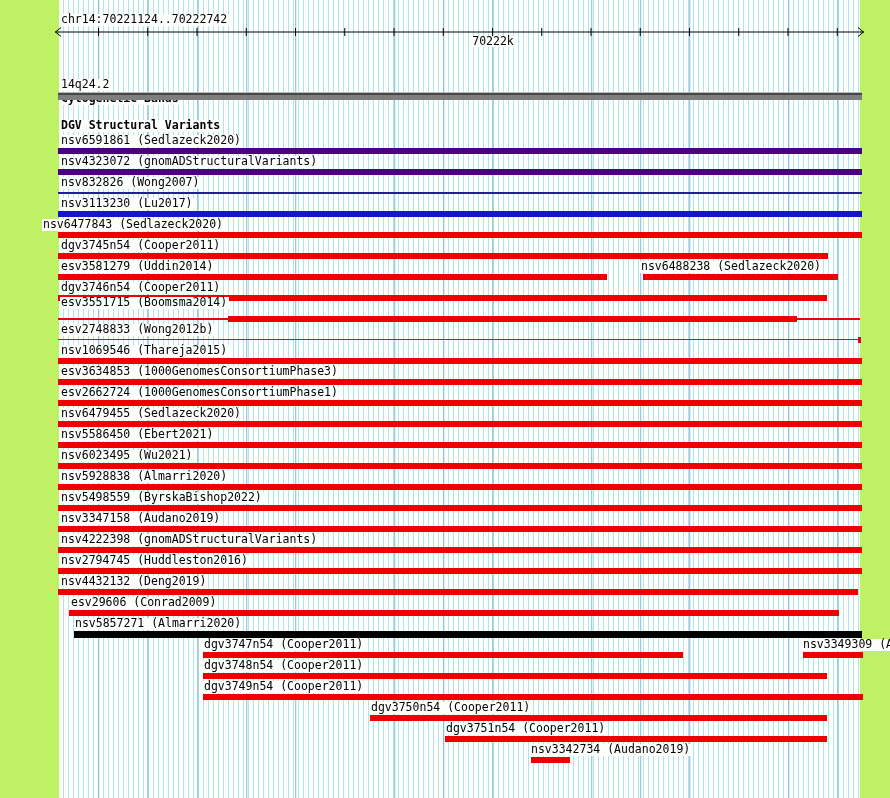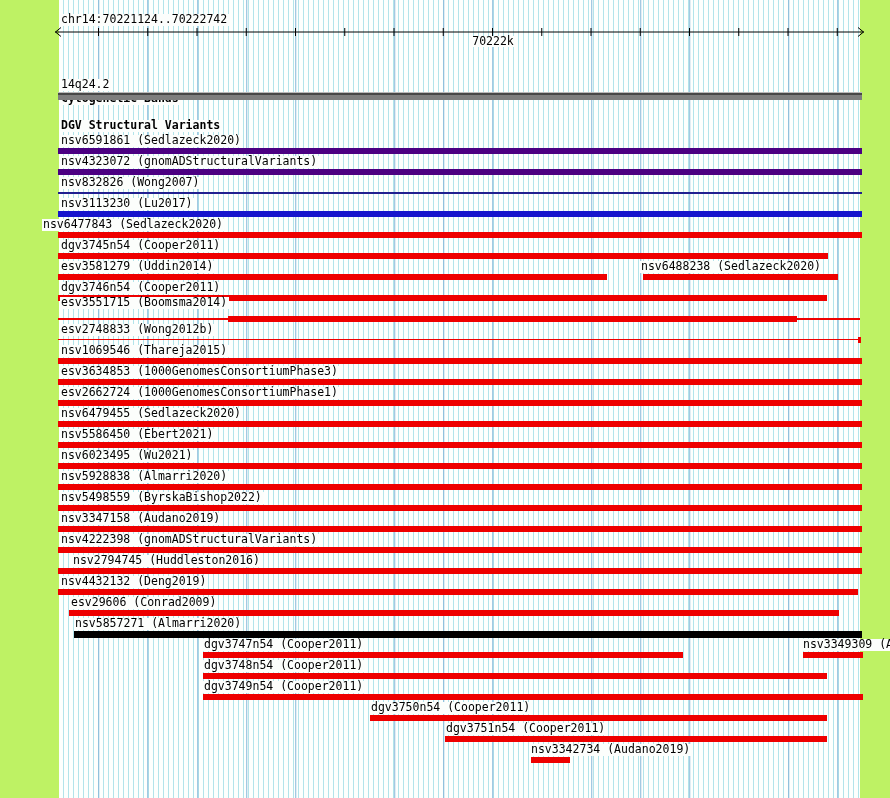--- a/index.html
+++ b/index.html
@@ -108,21 +108,21 @@
       <div class="lbl" style="left: 60px; top: 450px;">nsv6023495 (Wu2021)</div>
       <div class="bar" style="left: 58px; width: 804px; top: 463px; height: 6px; background: rgb(238, 0, 0);"></div>
       <div class="lbl" style="left: 60px; top: 471px;">nsv5928838 (Almarri2020)</div>
       <div class="bar" style="left: 58px; width: 804px; top: 484px; height: 6px; background: rgb(238, 0, 0);"></div>
       <div class="lbl" style="left: 60px; top: 492px;">nsv5498559 (ByrskaBishop2022)</div>
       <div class="bar" style="left: 58px; width: 804px; top: 505px; height: 6px; background: rgb(238, 0, 0);"></div>
       <div class="lbl" style="left: 60px; top: 513px;">nsv3347158 (Audano2019)</div>
       <div class="bar" style="left: 58px; width: 804px; top: 526px; height: 6px; background: rgb(238, 0, 0);"></div>
       <div class="lbl" style="left: 60px; top: 534px;">nsv4222398 (gnomADStructuralVariants)</div>
       <div class="bar" style="left: 58px; width: 804px; top: 547px; height: 6px; background: rgb(238, 0, 0);"></div>
-      <div class="lbl" style="left: 60px; top: 555px; margin-left: 12px;">nsv2794745 (Huddleston2016)</div>
+      <div class="lbl" style="left: 60px; top: 555px;">nsv2794745 (Huddleston2016)</div>
       <div class="bar" style="left: 58px; width: 804px; top: 568px; height: 6px; background: rgb(238, 0, 0);"></div>
       <div class="lbl" style="left: 60px; top: 576px;">nsv4432132 (Deng2019)</div>
       <div class="bar" style="left: 58px; width: 800px; top: 589px; height: 6px; background: rgb(238, 0, 0);"></div>
       <div class="lbl" style="left: 70px; top: 597px;">esv29606 (Conrad2009)</div>
       <div class="bar" style="left: 69px; width: 770px; top: 610px; height: 6px; background: rgb(238, 0, 0);"></div>
       <div class="lbl" style="left: 74px; top: 618px;">nsv5857271 (Almarri2020)</div>
       <div class="bar" style="left: 74px; width: 788px; top: 631px; height: 7px; background: rgb(0, 0, 0);"></div>
       <div class="lbl" style="left: 203px; top: 639px;">dgv3747n54 (Cooper2011)</div>
       <div class="bar" style="left: 203px; width: 480px; top: 652px; height: 6px; background: rgb(238, 0, 0);"></div>
       <div class="lbl" style="left: 802px; top: 639px;">nsv3349309 (Audano2019)</div>

